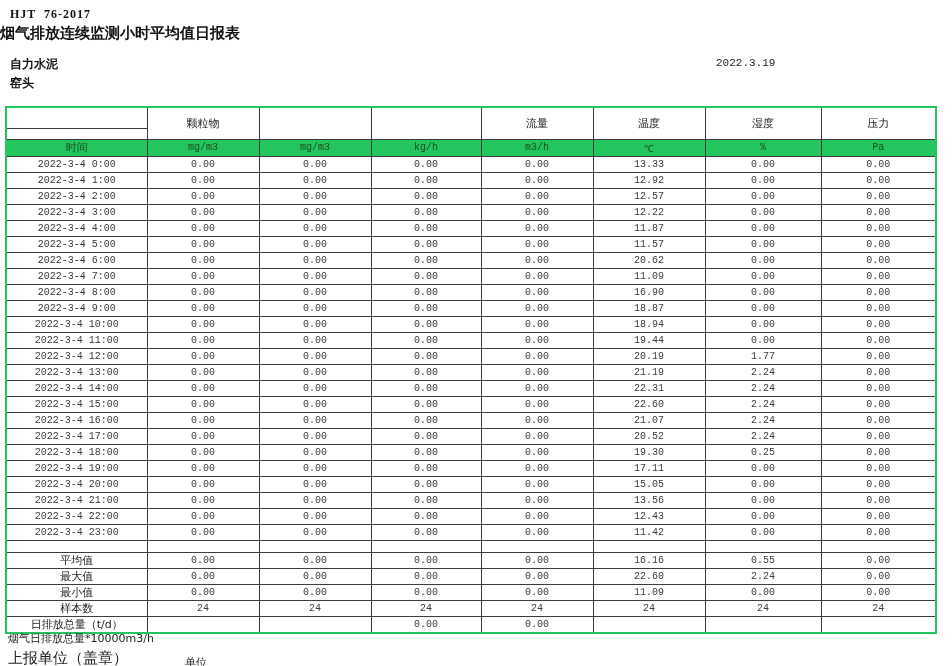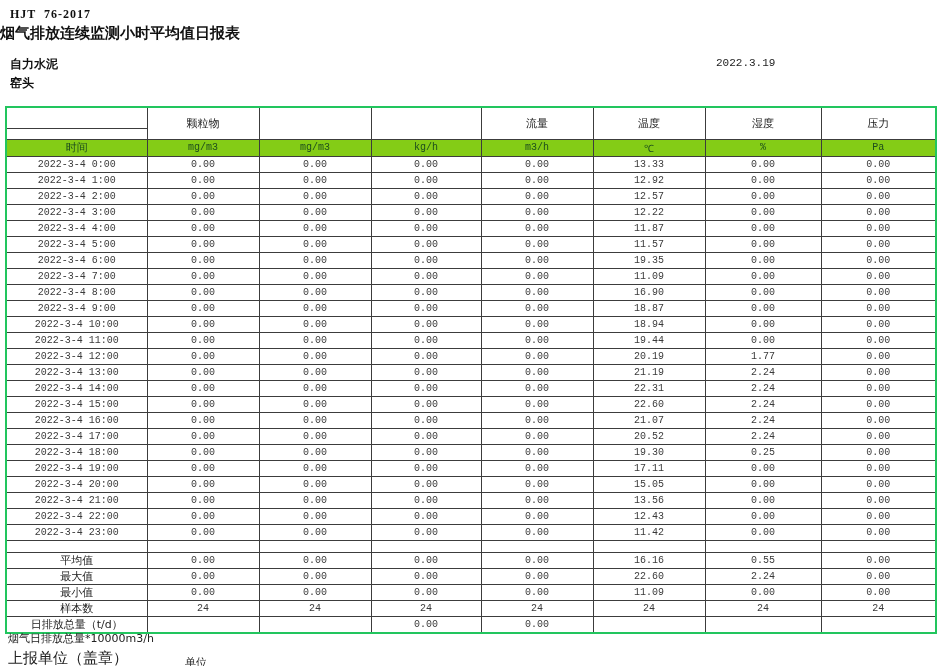--- a/index.html
+++ b/index.html
@@ -16,21 +16,21 @@
             font-family:"Liberation Mono", monospace; }
 
   table.report { position:absolute; top:106px; left:5px; width:930px;
                  border-collapse:collapse; table-layout:fixed;
                  border:2px solid #22c55e; }
   table.report td { border:1px solid #3c3c3c; text-align:center; vertical-align:middle;
                     overflow:hidden; white-space:nowrap; }
 
   tr.h-a td { height:21px; font-size:11px; color:#1c1c1c; }
   tr.h-b td { height:11px; }
-  tr.unit-row td { height:17px; background:#84cc16; color:#1d4d1d;
+  tr.unit-row td { height:17px; background:#22c55e; color:#1d4d1d;
                    font-family:"Liberation Mono", monospace; font-size:10px; }
   tr.unit-row td.time-head { font-family:"DejaVu Sans", sans-serif; font-size:11px; }
 
   tr.data-row td { height:16px; font-family:"Liberation Mono", monospace;
                    font-size:10px; color:#3a3a3a; }
   tr.spacer-row td { height:12px; }
   tr.summary-row td { height:13px; font-family:"Liberation Mono", monospace;
                       font-size:10px; color:#3a3a3a; }
   tr.summary-row td.sum-label { font-family:"DejaVu Sans", sans-serif; font-size:11px; color:#1c1c1c; }
   tr.summary-row.last td { height:16px; }
@@ -146,21 +146,21 @@
           <td>11.57</td>
           <td>0.00</td>
           <td>0.00</td>
         </tr>
         <tr class="data-row">
           <td>2022-3-4 6:00</td>
           <td>0.00</td>
           <td>0.00</td>
           <td>0.00</td>
           <td>0.00</td>
-          <td>19.35</td>
+          <td>20.62</td>
           <td>0.00</td>
           <td>0.00</td>
         </tr>
         <tr class="data-row">
           <td>2022-3-4 7:00</td>
           <td>0.00</td>
           <td>0.00</td>
           <td>0.00</td>
           <td>0.00</td>
           <td>11.09</td>

